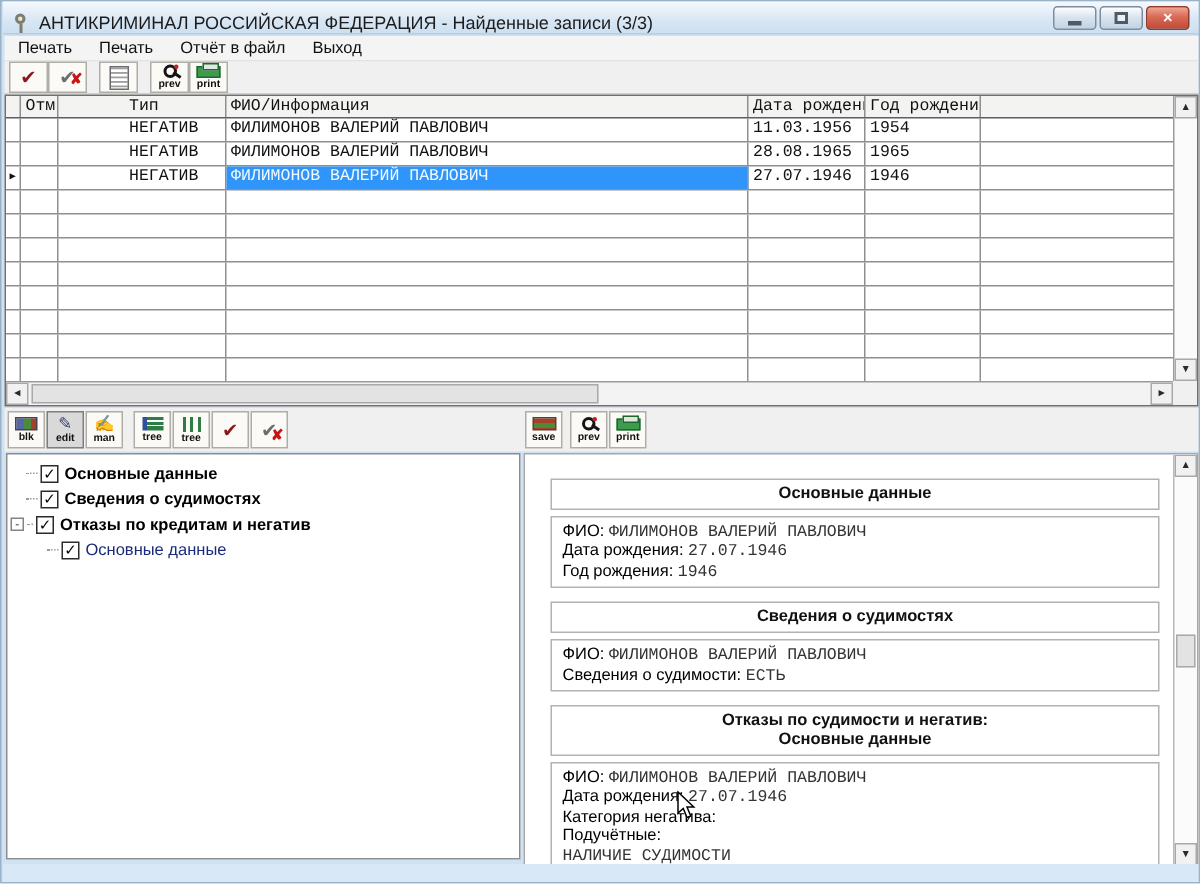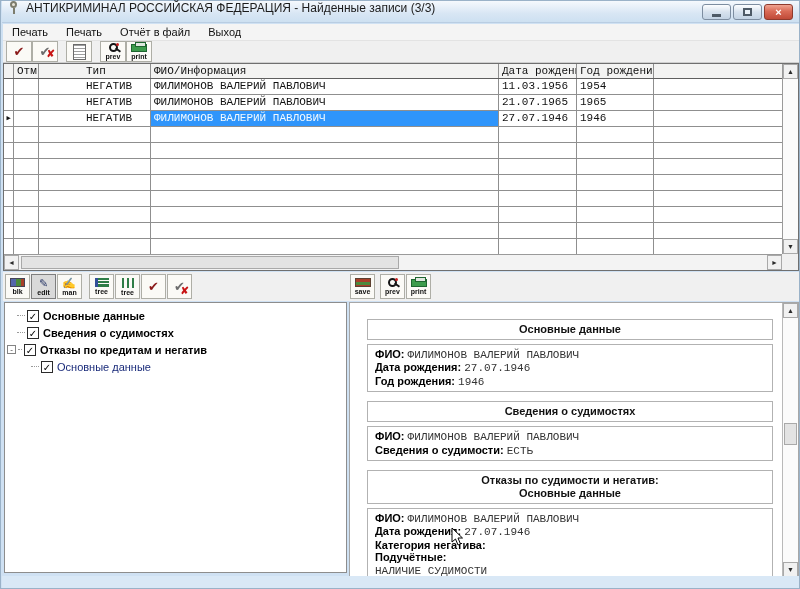--- a/index.html
+++ b/index.html
@@ -2,21 +2,21 @@
 <html><head>
 <meta charset="utf-8">
 <style>
   * { margin:0; padding:0; box-sizing:border-box; }
   html,body { width:800px; height:589px; overflow:hidden; }
   body { font-family:"Liberation Sans",sans-serif; }
   #window { position:relative; width:800px; height:589px; background:#cfe1f3; border:1px solid #9ab2c8; }
 
   
   .titlebar { position:absolute; left:1px; top:0; width:797px; height:22px;
-    background:linear-gradient(#f5f9fd,#d8e6f4 60%,#cde0f1); display:flex; align-items:flex-start;
+    background:linear-gradient(#f5f9fd,#d8e6f4 60%,#cde0f1); display:flex; align-items:flex-end;
     border-bottom:1px solid #b9cde2; }
   .appicon { width:13px; height:13px; margin:0 5px 0 6px; position:relative; }
   .appicon .ring { position:absolute; left:2px; top:0; width:7px; height:7px; border:2px solid #7d7d6e; border-radius:50%; background:#e8e4d8; }
   .appicon .stem { position:absolute; left:5px; top:7px; width:2px; height:6px; background:#7d7d6e; }
   .title-text { font-size:12px; color:#1c1c1c; }
   .winbtns { position:absolute; right:6px; top:3px; display:flex; gap:2px; }
   .wbtn { width:29px; height:16px; border:1px solid #7d8da0; border-radius:3px;
     background:linear-gradient(#fdfeff,#d7e2ee 50%,#c3d3e4); display:flex; align-items:center; justify-content:center;
     font-size:9px; color:#333; }
   .wbtn .minbar { width:9px; height:3px; background:#4e5a66; margin-top:6px; }
@@ -93,21 +93,21 @@
   .expbox { width:9px; height:9px; border:1px solid #848484; background:#fff; font-size:8px; line-height:7px; text-align:center; color:#333; margin-right:2px; }
   .cbx { width:12px; height:12px; border:1px solid #2b2b2b; background:#fff; font-size:10px; line-height:11px; text-align:center; color:#000; margin-right:4px; }
   .tlabel { font-weight:bold; color:#000; }
   .tlabel.child { font-weight:normal; color:#1a2b7a; }
 
   
   .detailpanel { position:absolute; left:348px; top:301px; width:450px; height:276px; background:#fff; border:1px solid #a7a7a7; overflow:hidden; }
   .dcontent { position:absolute; left:17px; top:16px; width:406px; }
   .sec-h { border:1px solid #b2b2b2; text-align:center; font-size:11px; font-weight:bold; color:#111; padding:3px 2px; line-height:13px; }
   .sec-b { border:1px solid #b2b2b2; font-size:11px; padding:3px 7px; margin:4px 0 9px 0; line-height:12.4px; }
-  .dl-label { font-weight:bold; color:#000; }
+  .dl-label { font-weight:normal; color:#000; }
   .dl-value { font-family:"Liberation Mono",monospace; color:#333; }
   .dscroll { position:absolute; top:0; right:0; width:16px; height:274px; background:#fbfbfb; border-left:1px solid #b9b9b9; }
   .dthumb { position:absolute; top:120px; left:1px; width:13px; height:22px; background:#e3e3e3; border:1px solid #a9a9a9; }
 
   .bottom-strip { position:absolute; left:1px; bottom:0; width:797px; height:12px; background:#d9e8f6; }
   #cursor { position:absolute; left:450px; top:526px; pointer-events:none; }
 </style>
 </head>
 <body>
 
@@ -180,21 +180,21 @@
         <div class="tc cf">ФИЛИМОНОВ ВАЛЕРИЙ ПАВЛОВИЧ</div>
         <div class="tc cd1">11.03.1956</div>
         <div class="tc cd2">1954</div>
         <div class="tc cdoc"></div>
       </div>
       <div class="trow">
         <div class="tc ci"></div>
         <div class="tc cm"></div>
         <div class="tc ct">НЕГАТИВ</div>
         <div class="tc cf">ФИЛИМОНОВ ВАЛЕРИЙ ПАВЛОВИЧ</div>
-        <div class="tc cd1">21.07.1965</div>
+        <div class="tc cd1">28.08.1965</div>
         <div class="tc cd2">1965</div>
         <div class="tc cdoc"></div>
       </div>
       <div class="trow">
         <div class="tc ci">▶</div>
         <div class="tc cm"></div>
         <div class="tc ct">НЕГАТИВ</div>
         <div class="tc cf selcell">ФИЛИМОНОВ ВАЛЕРИЙ ПАВЛОВИЧ</div>
         <div class="tc cd1">27.07.1946</div>
         <div class="tc cd2">1946</div>

